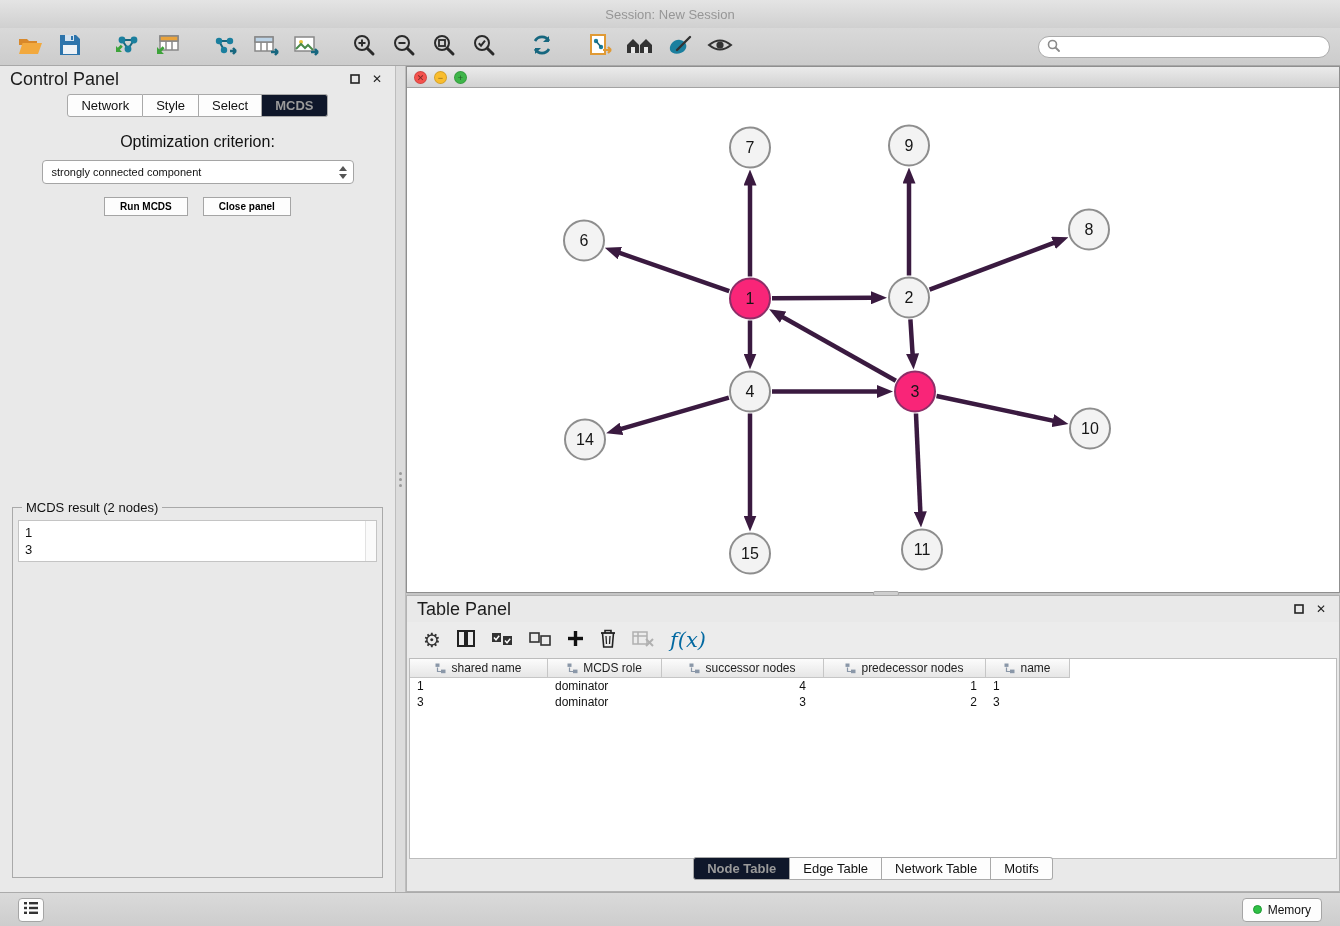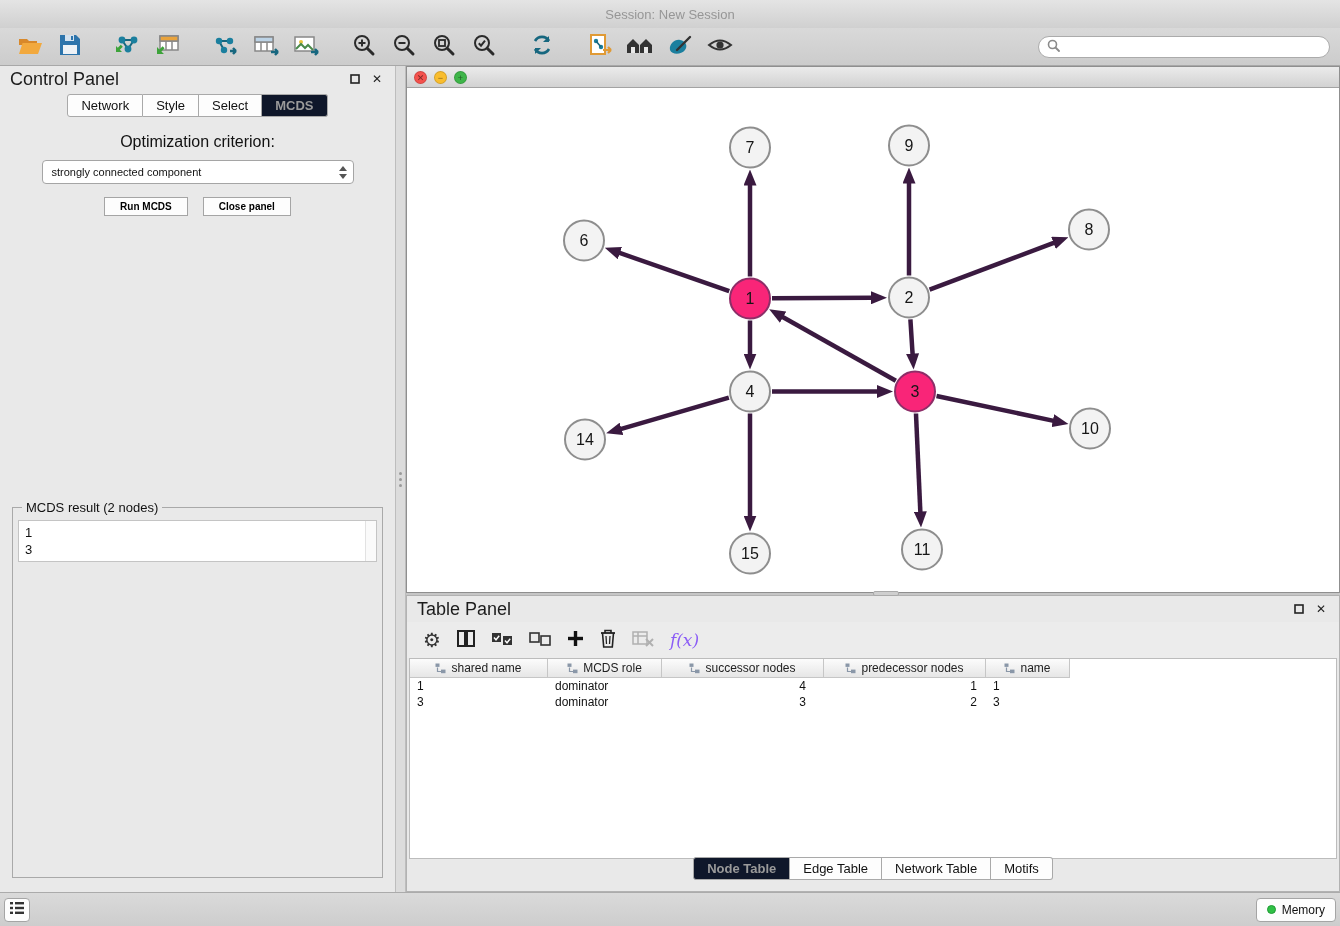--- a/index.html
+++ b/index.html
@@ -79,36 +79,36 @@
   
   .h-splitter { height:2px; flex:0 0 2px; background:#c6c6c6; position:relative; }
   .h-splitter .grip { position:absolute; left:50%; top:-2px; width:26px; height:5px; background:#cfcfcf;
                       border:1px solid #aaa; border-radius:2px; }
 
   
   .table-panel { flex:1; background:#e9e9e9; border:1px solid #b2b2b2; display:flex; flex-direction:column; overflow:hidden; }
   .tp-toolbar { height:36px; flex:0 0 36px; display:flex; align-items:center; gap:16px; padding:0 16px;
                 background:#ececec; }
   .tp-ic { display:flex; align-items:center; justify-content:center; cursor:default; }
-  .fx { font-family:"DejaVu Serif",serif; font-style:italic; font-size:17px; color:#8b5cf6; }
+  .fx { font-family:"DejaVu Serif",serif; font-style:italic; font-size:21px; color:#0369a1; }
   .tp-table { flex:1; margin:0 2px; background:#fff; border:1px solid #bcbcbc; display:flex; flex-direction:column; overflow:hidden; }
   .thead { display:grid; grid-template-columns:138px 114px 162px 162px 84px 1fr; height:19px; flex:0 0 19px;text-align:right; }
   .th { display:flex; align-items:center; justify-content:center; gap:5px; font-size:12px; color:#222;
         background:linear-gradient(#fcfcfc,#e6e6e6); border-right:1px solid #c6c6c6; border-bottom:1px solid #c6c6c6; cursor:default; }
   .th.filler { background:#fff; border-right:none; border-bottom:none; }
   .trow { display:grid; grid-template-columns:138px 114px 162px 162px 84px 1fr; height:16px; font-size:12px; }
   .td { padding:1px 7px; white-space:nowrap; cursor:default; }
   .td.r { text-align:right; padding-right:18px; }
   .td.r2 { text-align:right; padding-right:9px; }
   .tbody { flex:1; overflow:hidden; }
   .tp-tabs { height:32px; flex:0 0 32px; display:flex; align-items:center; justify-content:center; }
 
   
   .statusbar { height:34px; flex:0 0 34px; background:linear-gradient(#dadada,#cdcdcd); border-top:1px solid #ababab;
-               display:flex; align-items:center; padding:0 4px; }
+               display:flex; align-items:center; padding:0 18px; }
   .sb-btn { width:26px; height:24px; background:#fdfdfd; border:1px solid #a5a5a5; border-radius:4px;
             display:flex; align-items:center; justify-content:center; cursor:default; }
   .mem-btn { margin-left:auto; height:24px; background:#fdfdfd; border:1px solid #a5a5a5; border-radius:4px;
              display:flex; align-items:center; gap:6px; padding:0 10px; font-size:12px; cursor:default; }
   .mem-dot { width:9px; height:9px; border-radius:50%; background:#2fc045; border:1px solid #1f9a33; }
 </style>
 </head>
 <body>
 
 <div class="app">

